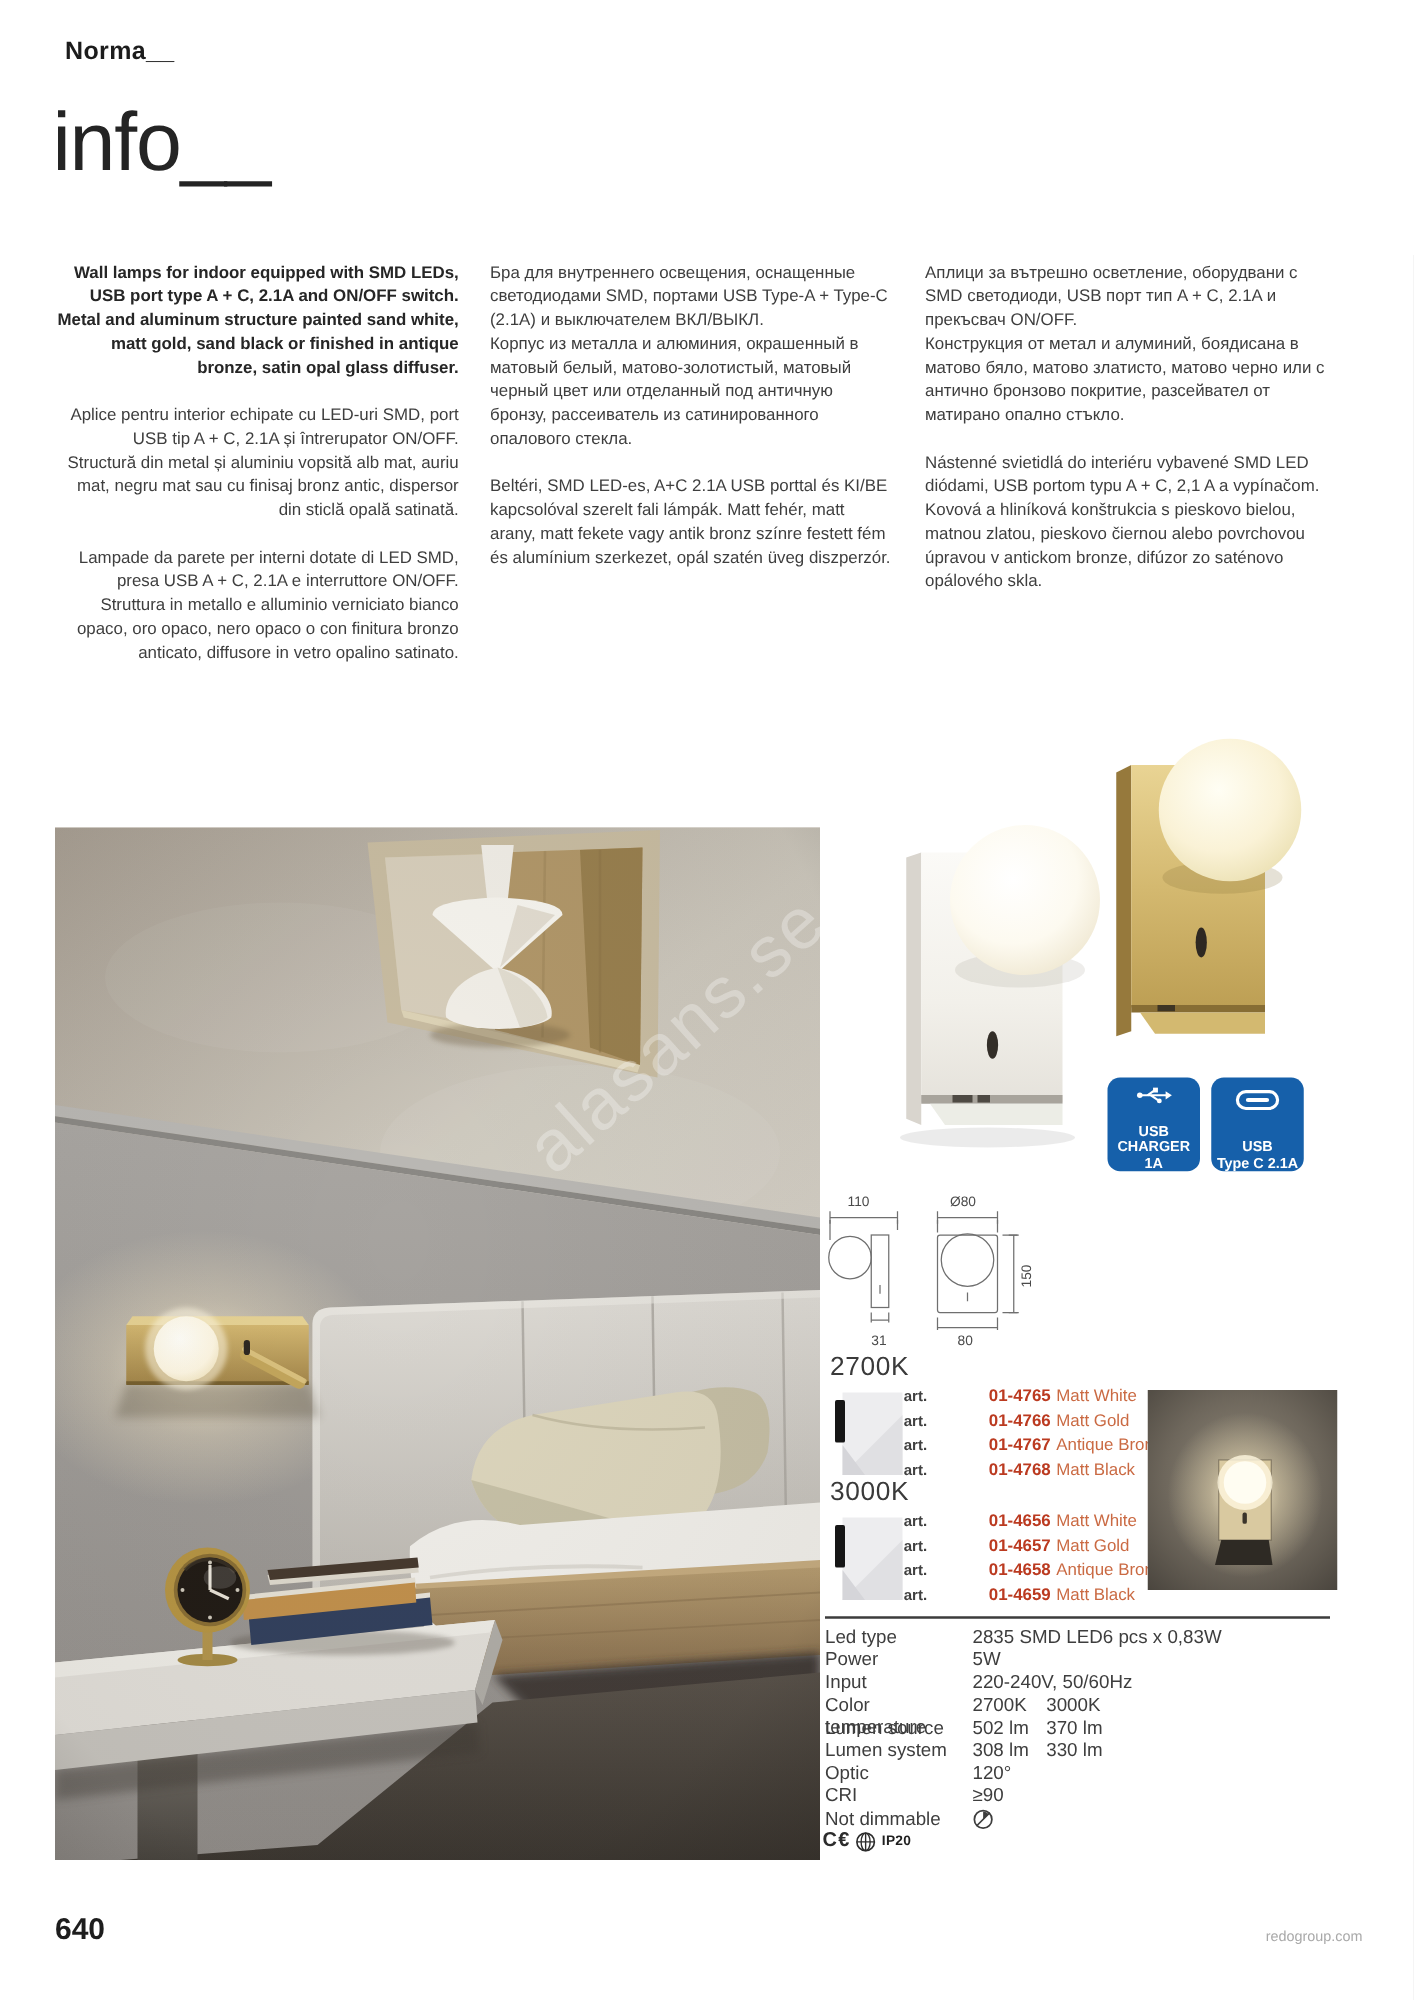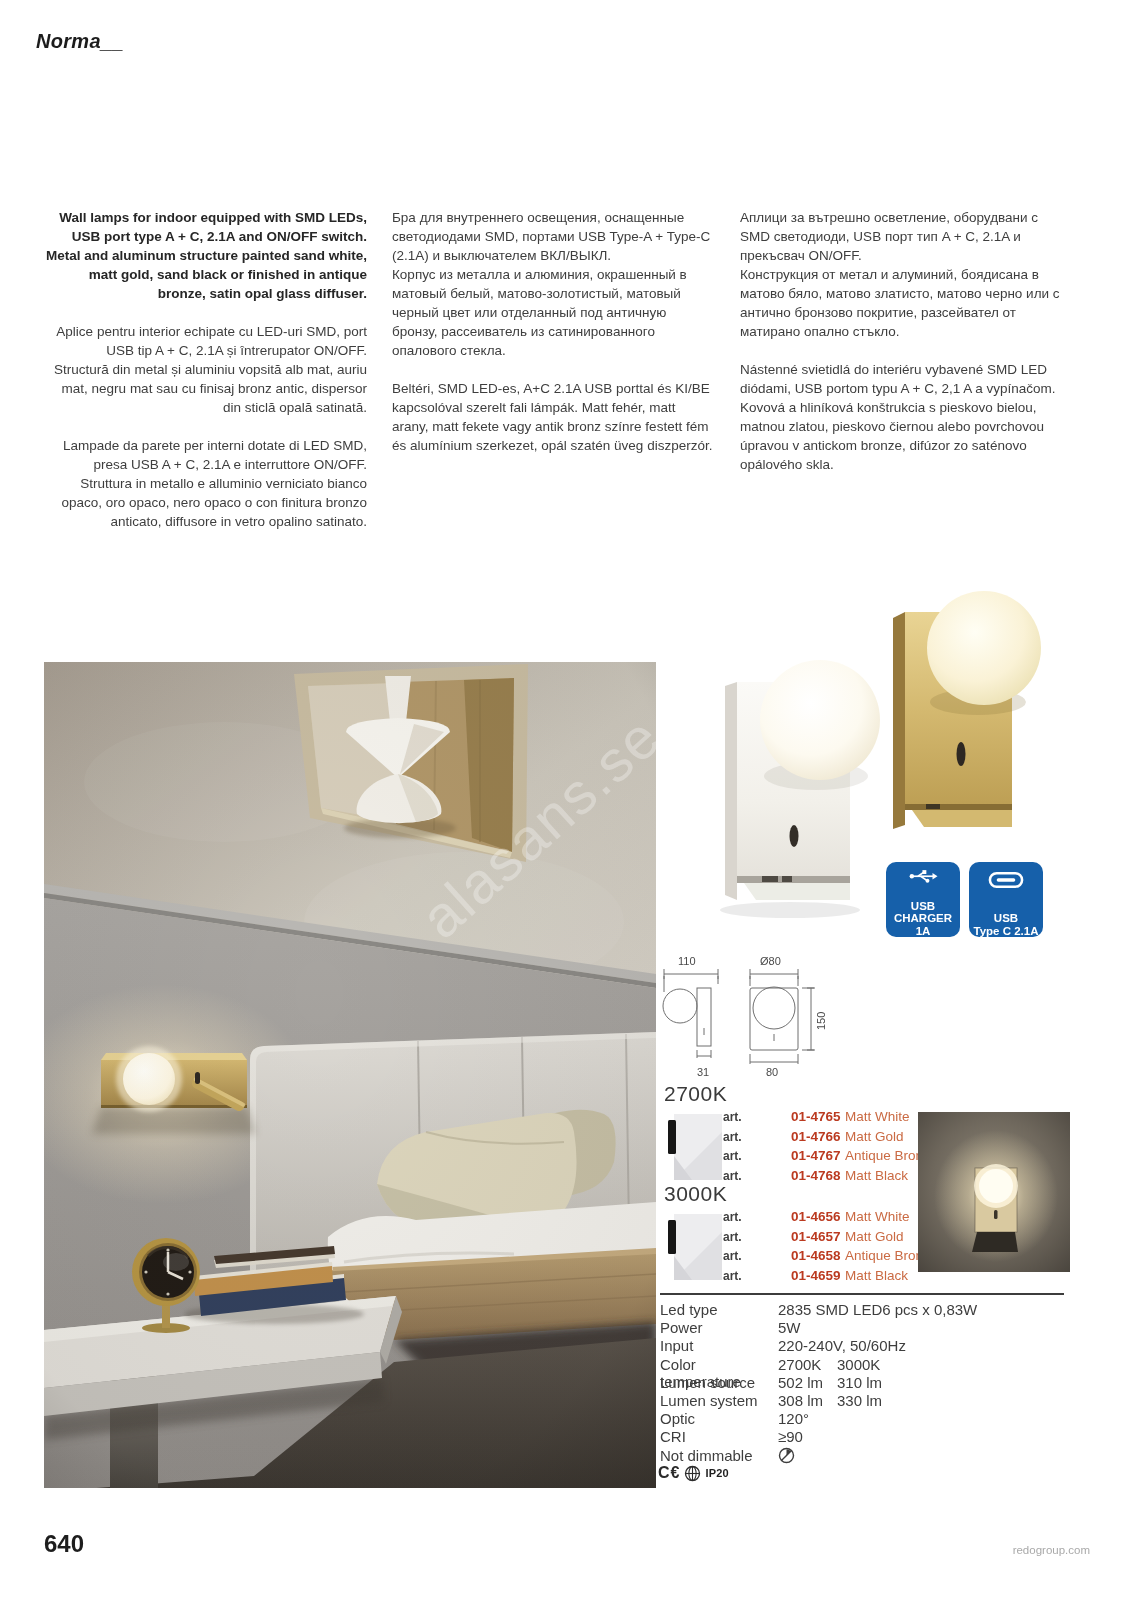--- a/index.html
+++ b/index.html
@@ -1,20 +1,20 @@
 <!DOCTYPE html>
 <html><head>
 <meta charset="utf-8">
 <style>
   html,body{margin:0;padding:0;background:#e8e8e8;}
   .page{position:relative;width:1131px;height:1600px;background:#ffffff;margin:0 auto;
         font-family:"Liberation Sans",sans-serif;overflow:hidden;color:#3d3d3d;}
   .abs{position:absolute;}
 
-  .brand{left:36px;top:30px;font-size:20px;font-weight:bold;color:#1c1c1c;letter-spacing:.3px;font-style:italic;}
+  .brand{left:52px;top:30px;font-size:20px;font-weight:bold;color:#1c1c1c;letter-spacing:.3px;}
   .pagetitle{left:42px;top:80px;font-size:66px;font-weight:300;color:#242424;letter-spacing:-1px;line-height:1;}
 
   .desc-col{top:208px;width:323px;font-size:13.5px;line-height:19px;color:#3e3e3e;}
   .lang-block{margin:0 0 19px 0;}
   .lang-block.bold{font-weight:bold;color:#262626;}
 
   .photo-wrap{left:44px;top:662px;width:612px;height:826px;background:#b9b2a6;}
   .photo-wrap svg{display:block;}
 
   .lamps-wrap{left:678px;top:578px;width:390px;height:362px;}
@@ -51,20 +51,21 @@
 
   .pagenum{left:44px;top:1530px;font-size:24px;font-weight:600;color:#1d1d1d;}
   .site{right:41px;top:1544px;font-size:11.5px;color:#a9a9a9;}
 </style>
 </head>
 <body>
 
 <div class="page">
 
   <div class="abs brand">Norma__</div>
+  <div class="abs pagetitle">info__</div>
 
   <div class="abs desc-col" style="left:44px;text-align:right;">
     <div class="lang-block bold">
       <div>Wall lamps for indoor equipped with SMD LEDs, USB port type A + C, 2.1A and ON/OFF switch.</div>
       <div>Metal and aluminum structure painted sand white, matt gold, sand black or finished in antique bronze, satin opal glass diffuser.</div>
     </div>
     <div class="lang-block">
       <div>Aplice pentru interior echipate cu LED-uri SMD, port USB tip A + C, 2.1A  și întrerupator ON/OFF.</div>
       <div>Structură din metal și aluminiu vopsită alb mat, auriu mat, negru mat sau cu finisaj bronz antic, dispersor din sticlă opală satinată.</div>
     </div>
@@ -486,21 +487,21 @@
       <span class="v1">220-240V, 50/60Hz</span>
     </div>
     <div class="spec-row">
       <span class="lab">Color temperature</span>
       <span class="v1">2700K</span>
       <span class="v2">3000K</span>
     </div>
     <div class="spec-row">
       <span class="lab">Lumen source</span>
       <span class="v1">502 lm</span>
-      <span class="v2">310 lm</span>
+      <span class="v2">370 lm</span>
     </div>
     <div class="spec-row">
       <span class="lab">Lumen system</span>
       <span class="v1">308 lm</span>
       <span class="v2">330 lm</span>
     </div>
     <div class="spec-row">
       <span class="lab">Optic</span>
       <span class="v1">120°</span>
     </div>

